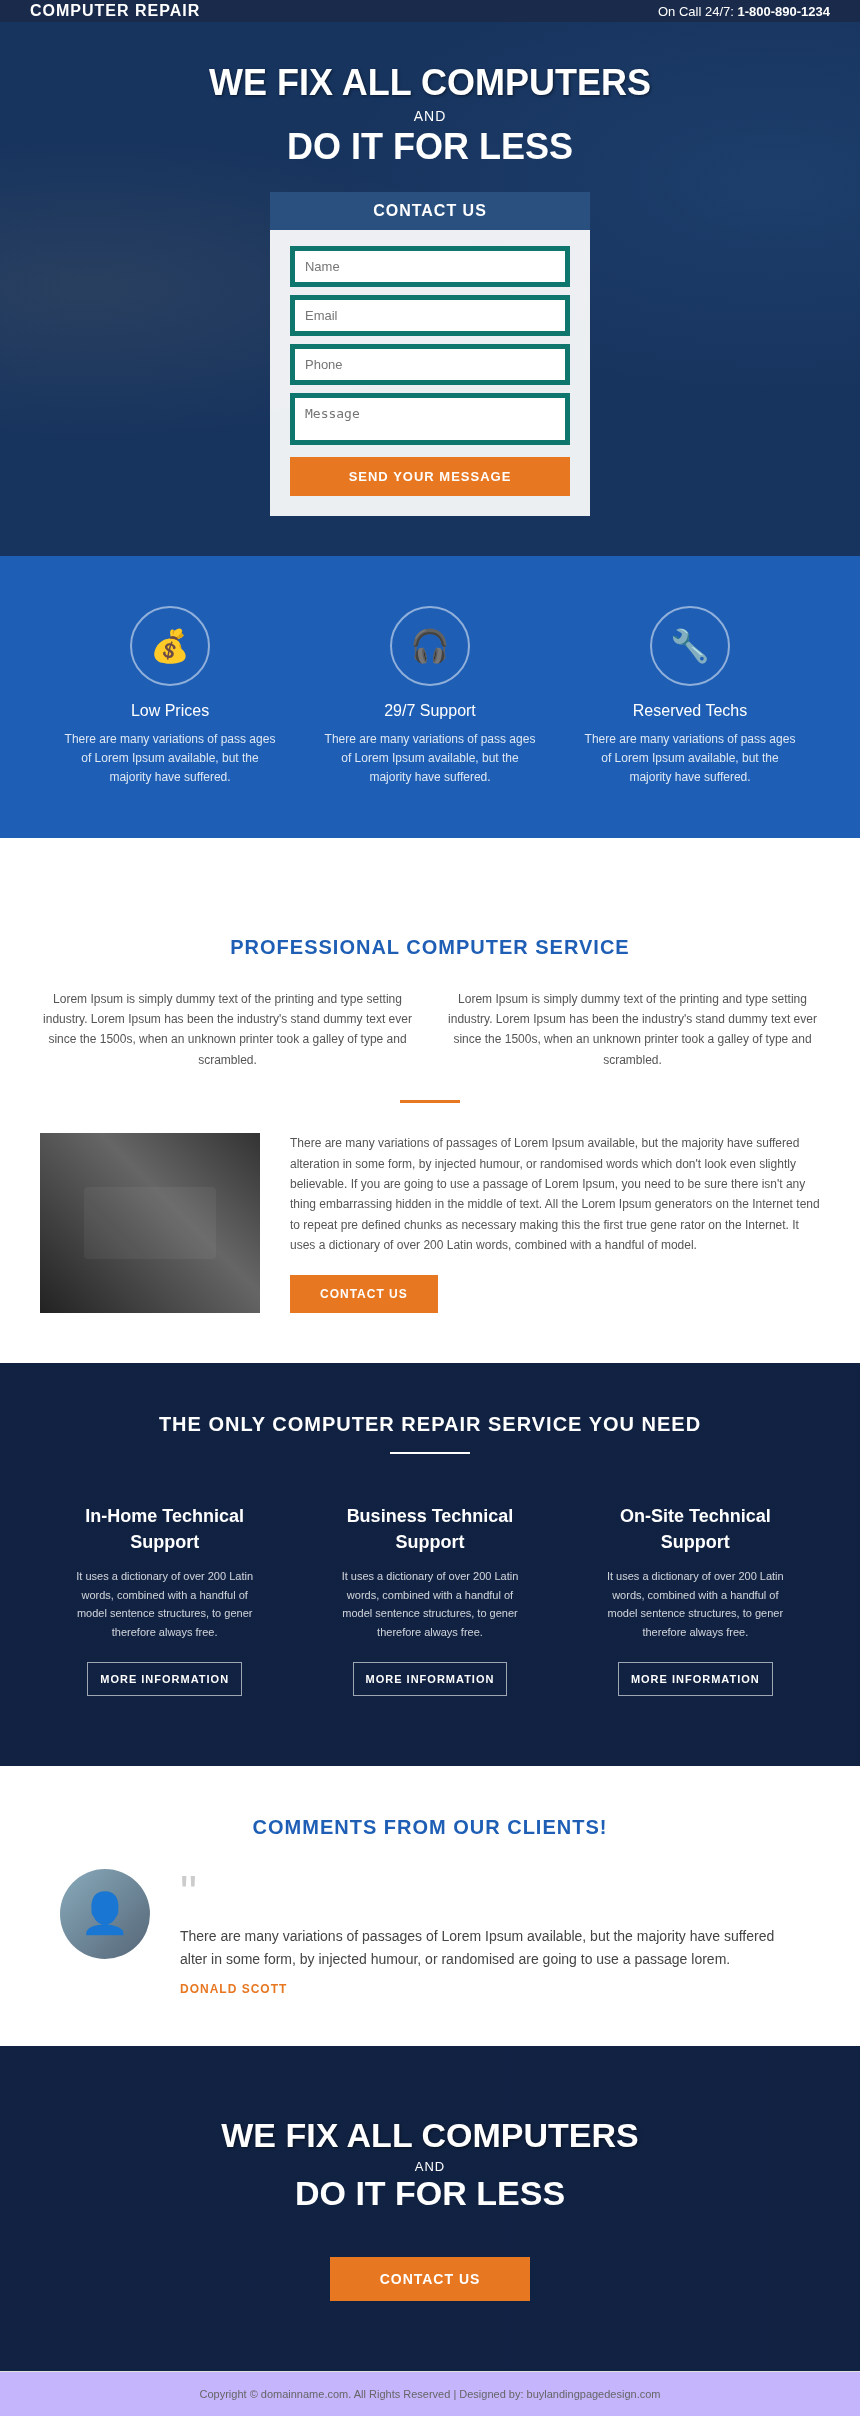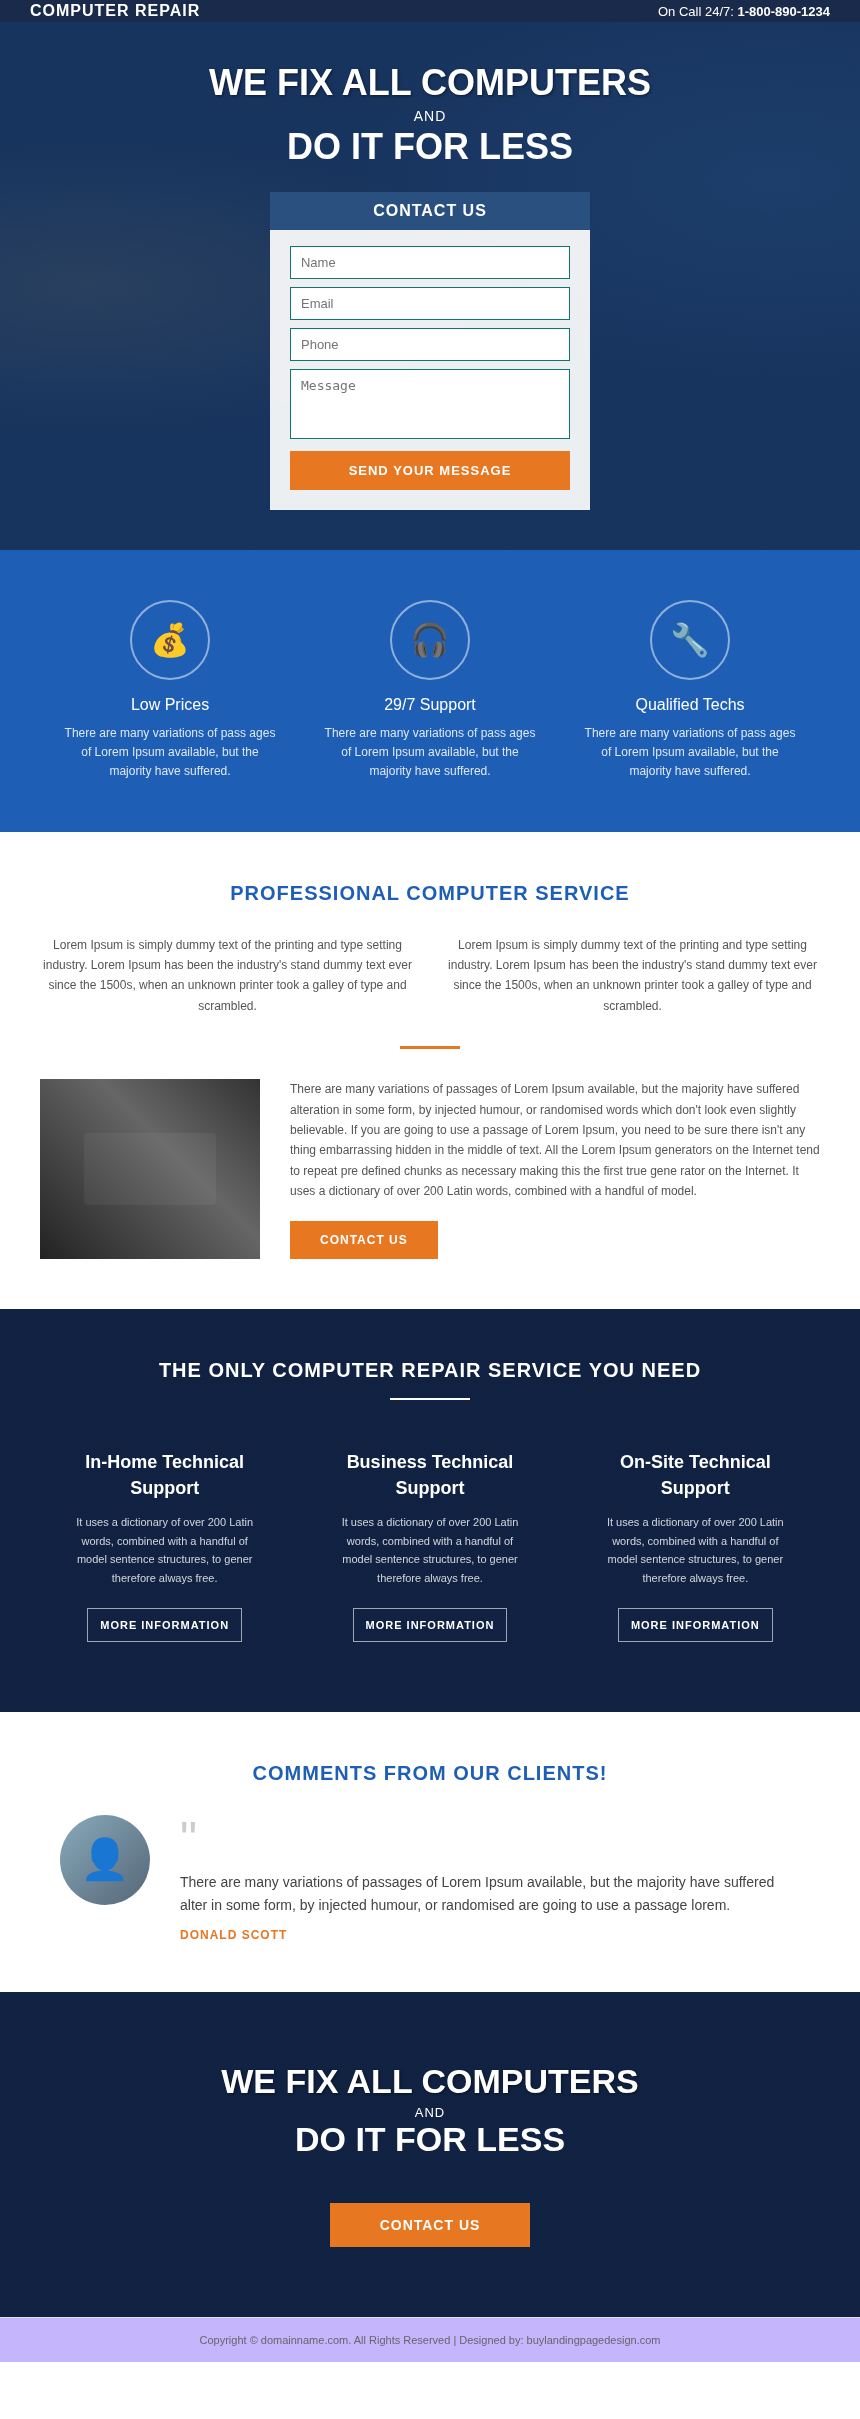--- a/index.html
+++ b/index.html
@@ -63,28 +63,28 @@
       text-align: center;
       font-size: 16px;
       font-weight: bold;
       letter-spacing: 1px;
       padding: 10px;
       margin: -20px -20px 16px -20px;
     }
     .contact-form-box input,
     .contact-form-box textarea {
       width: 100%;
-      border: 1px solid #0f766e;
+      border: 5px solid #0f766e;
       padding: 8px 10px;
       margin-bottom: 8px;
       font-size: 13px;
       outline: none;
       background: #fff;
     }
-    .contact-form-box textarea { height: 70px; resize: none; }
+    .contact-form-box textarea { height: 52px; resize: none; }
     .btn-send {
       background: #e87722;
       color: #fff;
       border: none;
       width: 100%;
       padding: 12px;
       font-size: 13px;
       font-weight: bold;
       letter-spacing: 1px;
       cursor: pointer;
@@ -107,21 +107,21 @@
       display: flex;
       align-items: center;
       justify-content: center;
       margin: 0 auto 16px;
       font-size: 32px;
     }
     .feature-title { color: #fff; font-size: 16px; margin-bottom: 10px; font-weight: normal; }
     .feature-desc { color: rgba(255,255,255,0.85); font-size: 12px; line-height: 1.6; }
 
     
-    .pro-service { background: #fff; padding: 50px 40px; }
+    .pro-service { background: #fff; padding: 50px 40px; margin-top: 48px; }
     .section-title {
       text-align: center;
       color: #1e5fb5;
       font-size: 20px;
       font-weight: bold;
       letter-spacing: 1px;
       margin-bottom: 30px;
       text-transform: uppercase;
     }
     .two-col { display: flex; gap: 30px; margin-bottom: 30px; }
@@ -284,21 +284,21 @@
     <div class="feature-title">Low Prices</div>
     <div class="feature-desc">There are many variations of pass ages of Lorem Ipsum available, but the majority have suffered.</div>
   </div>
   <div class="feature-item">
     <div class="feature-icon">🎧</div>
     <div class="feature-title">29/7 Support</div>
     <div class="feature-desc">There are many variations of pass ages of Lorem Ipsum available, but the majority have suffered.</div>
   </div>
   <div class="feature-item">
     <div class="feature-icon">🔧</div>
-    <div class="feature-title">Qualified Techs</div>
+    <div class="feature-title">Reserved Techs</div>
     <div class="feature-desc">There are many variations of pass ages of Lorem Ipsum available, but the majority have suffered.</div>
   </div>
 </section>
 
 <section class="pro-service">
   <div class="section-title">PROFESSIONAL COMPUTER SERVICE</div>
   <div class="two-col">
     <p>Lorem Ipsum is simply dummy text of the printing and type setting industry. Lorem Ipsum has been the industry's stand dummy text ever since the 1500s, when an unknown printer took a galley of type and scrambled.</p>
     <p>Lorem Ipsum is simply dummy text of the printing and type setting industry. Lorem Ipsum has been the industry's stand dummy text ever since the 1500s, when an unknown printer took a galley of type and scrambled.</p>
   </div>

